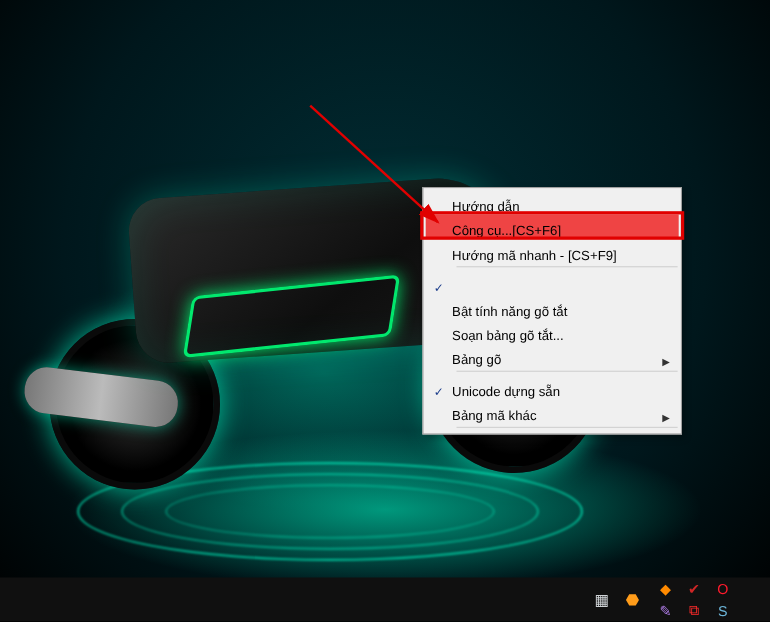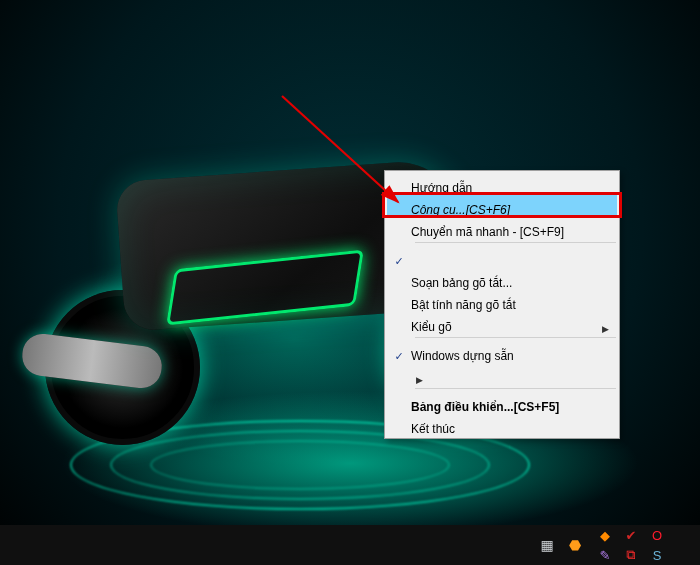--- a/index.html
+++ b/index.html
@@ -122,22 +122,21 @@
       flex: 1;
       white-space: nowrap;
     }
     .menu-arrow {
       width: 12px;
       text-align: right;
       font-size: 9px;
       color: #333;
     }
     .menu-item.highlighted {
-      background: #7dd3fc;
-      font-style: italic;
+      background: #ef4444;
     }
     .menu-item.bold .menu-label {
       font-weight: bold;
     }
     .red-box {
       position: absolute;
       left: 382px;
       top: 192px;
       width: 240px;
       height: 26px;
@@ -230,71 +229,60 @@
         <span class="menu-label">Hướng dẫn</span>
         <span class="menu-arrow"></span>
       </div>
       <div class="menu-item highlighted">
         <span class="menu-check"></span>
         <span class="menu-label">Công cụ...[CS+F6]</span>
         <span class="menu-arrow"></span>
       </div>
       <div class="menu-item">
         <span class="menu-check"></span>
-        <span class="menu-label">Chuyển mã nhanh - [CS+F9]</span>
+        <span class="menu-label">Hướng mã nhanh - [CS+F9]</span>
         <span class="menu-arrow"></span>
       </div>
     </div>
   <div class="menu-separator"></div>
   <div id="menu-g2">
       <div class="menu-item">
         <span class="menu-check">✓</span>
         <span class="menu-arrow"></span>
       </div>
       <div class="menu-item">
         <span class="menu-check"></span>
+        <span class="menu-label">Bật tính năng gõ tắt</span>
+        <span class="menu-arrow"></span>
+      </div>
+      <div class="menu-item">
+        <span class="menu-check"></span>
         <span class="menu-label">Soạn bảng gõ tắt...</span>
         <span class="menu-arrow"></span>
       </div>
       <div class="menu-item">
         <span class="menu-check"></span>
-        <span class="menu-label">Bật tính năng gõ tắt</span>
-        <span class="menu-arrow"></span>
-      </div>
-      <div class="menu-item">
-        <span class="menu-check"></span>
-        <span class="menu-label">Kiểu gõ</span>
+        <span class="menu-label">Bảng gõ</span>
         <span class="menu-arrow">▶</span>
       </div>
     </div>
   <div class="menu-separator"></div>
   <div id="menu-g3">
       <div class="menu-item">
         <span class="menu-check">✓</span>
-        <span class="menu-label">Windows dựng sẵn</span>
-        <span class="menu-arrow"></span>
-      </div>
-      <div class="menu-item">
-        <span class="menu-check"></span>
+        <span class="menu-label">Unicode dựng sẵn</span>
+        <span class="menu-arrow"></span>
+      </div>
+      <div class="menu-item">
+        <span class="menu-check"></span>
+        <span class="menu-label">Bảng mã khác</span>
         <span class="menu-arrow">▶</span>
       </div>
     </div>
   <div class="menu-separator"></div>
-  <div id="menu-g4">
-      <div class="menu-item bold">
-        <span class="menu-check"></span>
-        <span class="menu-label">Bảng điều khiển...[CS+F5]</span>
-        <span class="menu-arrow"></span>
-      </div>
-      <div class="menu-item">
-        <span class="menu-check"></span>
-        <span class="menu-label">Kết thúc</span>
-        <span class="menu-arrow"></span>
-      </div>
-    </div>
 </div>
 
 <div class="red-box"></div>
 
 <div class="taskbar">
   <div class="tray-lead" id="tray-lead">
       <span class="tray-icon" style="color: rgb(207, 211, 214);">▦</span>
       <span class="tray-icon" style="color: rgb(255, 156, 26);">⬣</span>
     </div>
   <div class="tray-col" id="tray-grid">

